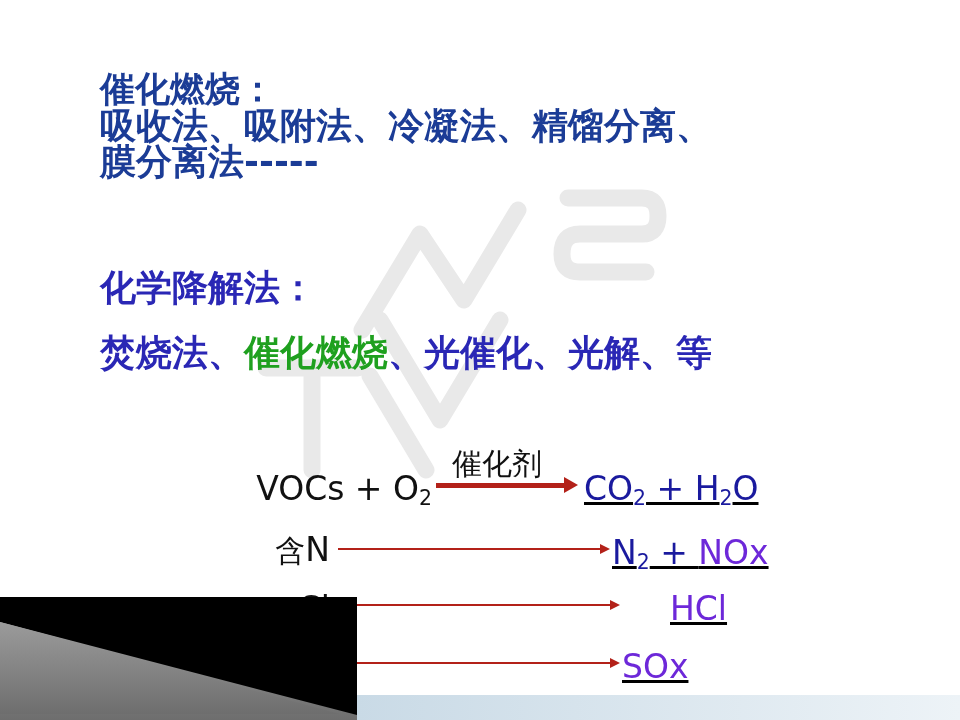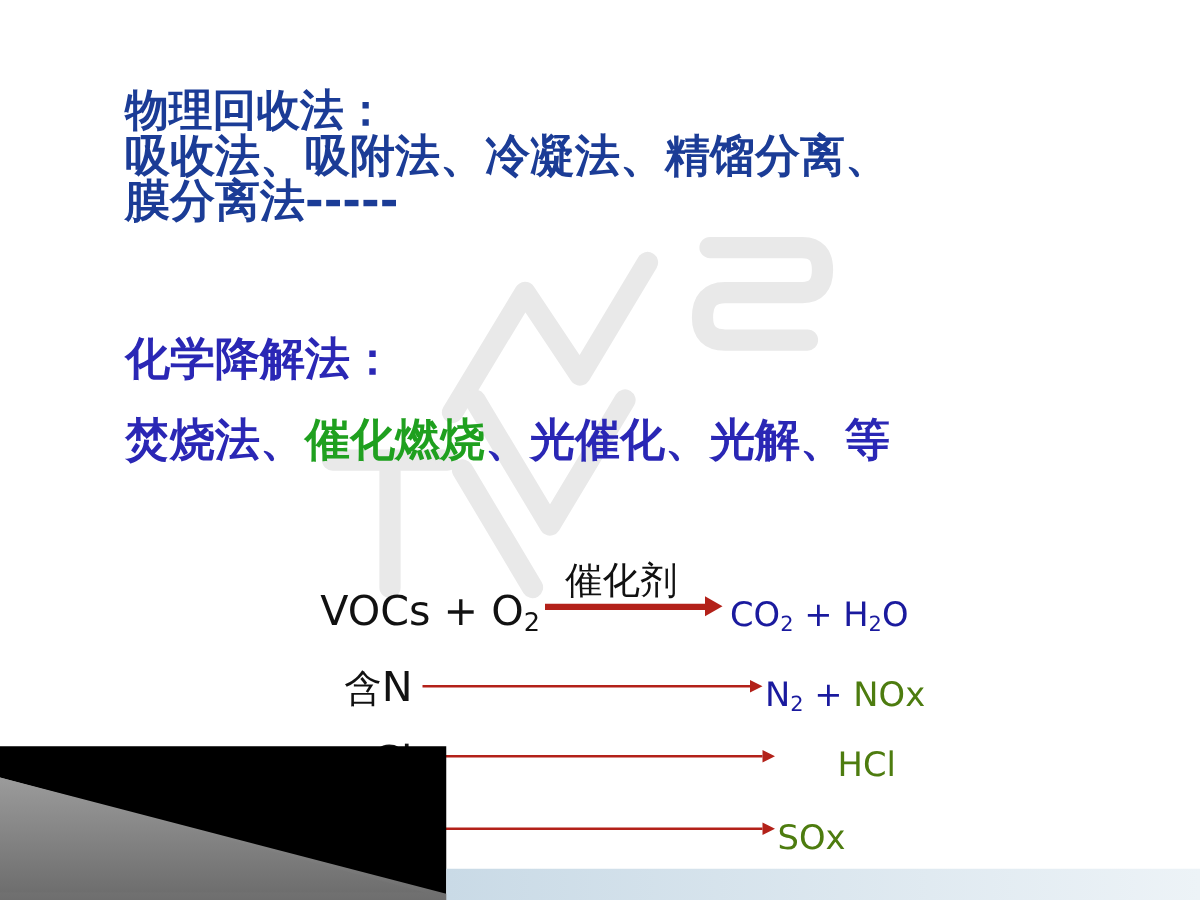--- a/index.html
+++ b/index.html
@@ -79,26 +79,27 @@
     font-family: "DejaVu Sans", "Liberation Sans", sans-serif;
   }
   .rxn-left .cjk {
     font-family: "DejaVu Serif", "Liberation Serif", serif;
     font-size: 30px;
   }
   .rxn-right {
     position: absolute;
     left: 0;
     bottom: 0;
-    font-size: 27px;
-    white-space: nowrap;
-    font-family: "DejaVu Sans", "Liberation Sans", sans-serif;
+    font-size: 33px;
+    white-space: nowrap;
+    font-family: "DejaVu Sans", "Liberation Sans", sans-serif;
+    text-decoration: underline;
   }
   .c-blue  { color: #1A1A9E; }
-  .c-red   { color: #4d7c0f; }
+  .c-red   { color: #6d28d9; }
   .c-black { color: #111111; }
   sub {
     font-size: 0.62em;
     vertical-align: baseline;
     position: relative;
     top: 0.22em;
   }
 
   .arrow-wrap { position: absolute; }
   .arrow-line {
@@ -164,21 +165,21 @@
       <path d="M 318 18 L 392 18 Q 408 18 408 36 Q 408 54 392 54 L 330 54 Q 312 54 312 74 Q 312 92 330 92 L 396 92"></path>
       <path d="M 268 30 L 214 120 L 170 54 L 112 150"></path>
       <path d="M 250 140 L 190 240 L 130 140"></path>
       <path d="M 62 188 L 62 290"></path>
       <path d="M 16 188 L 108 188"></path>
       <path d="M 120 196 L 176 290"></path>
     </g>
   </svg>
 
   <div id="block-physical" class="textblock">
-    <div class="tline l1">物理回收法：</div>
+    <div class="tline l1">催化燃烧：</div>
     <div class="tline">吸收法、吸附法、冷凝法、精馏分离、</div>
     <div class="tline">膜分离法-----</div>
   </div>
 
   <div id="block-chemical" class="textblock">
     <div class="tline">化学降解法：</div>
     <div class="tline">
       <span>焚烧法、</span><span class="hl-green">催化燃烧</span><span>、光催化、光解、等</span>
     </div>
   </div>

